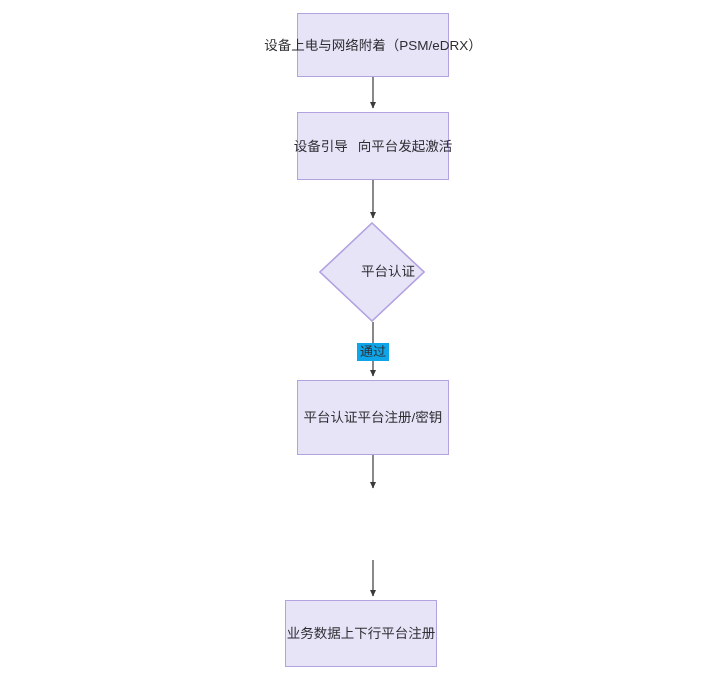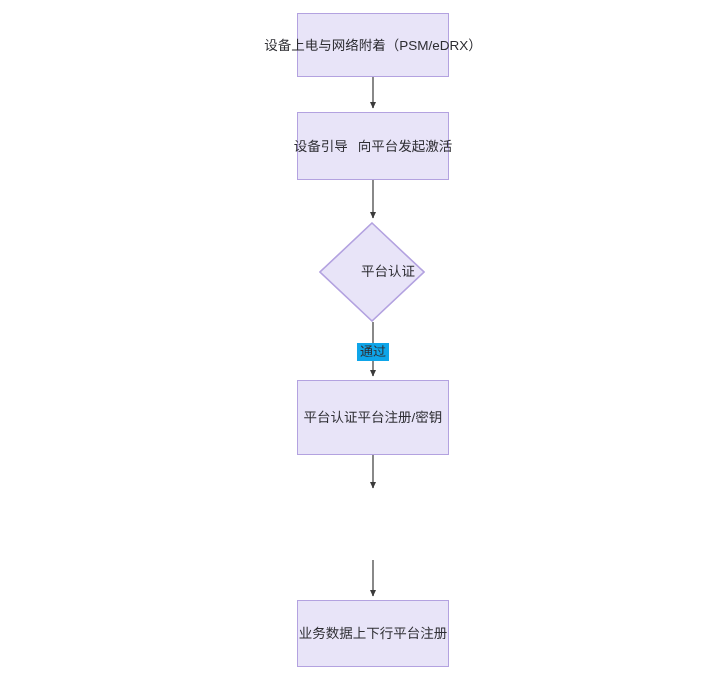--- a/index.html
+++ b/index.html
@@ -123,18 +123,18 @@
   </div>
 
   <span class="edge-label" style="left:373px; top:352px;">通过</span>
 
   <div class="node" style="left:297px; top:380px; width:152px; height:75px;">
     <span class="line">平台认证</span>
     <span class="line">平台注册/密钥</span>
   </div>
 
 
-  <div class="node" style="left:297px; top:600px; width:152px; height:67px;">
+  <div class="node" style="left:285px; top:600px; width:152px; height:67px;">
     <span class="line">业务数据上下行</span>
     <span class="line">平台注册</span>
   </div>
 
 </div>
 
 </body></html>

